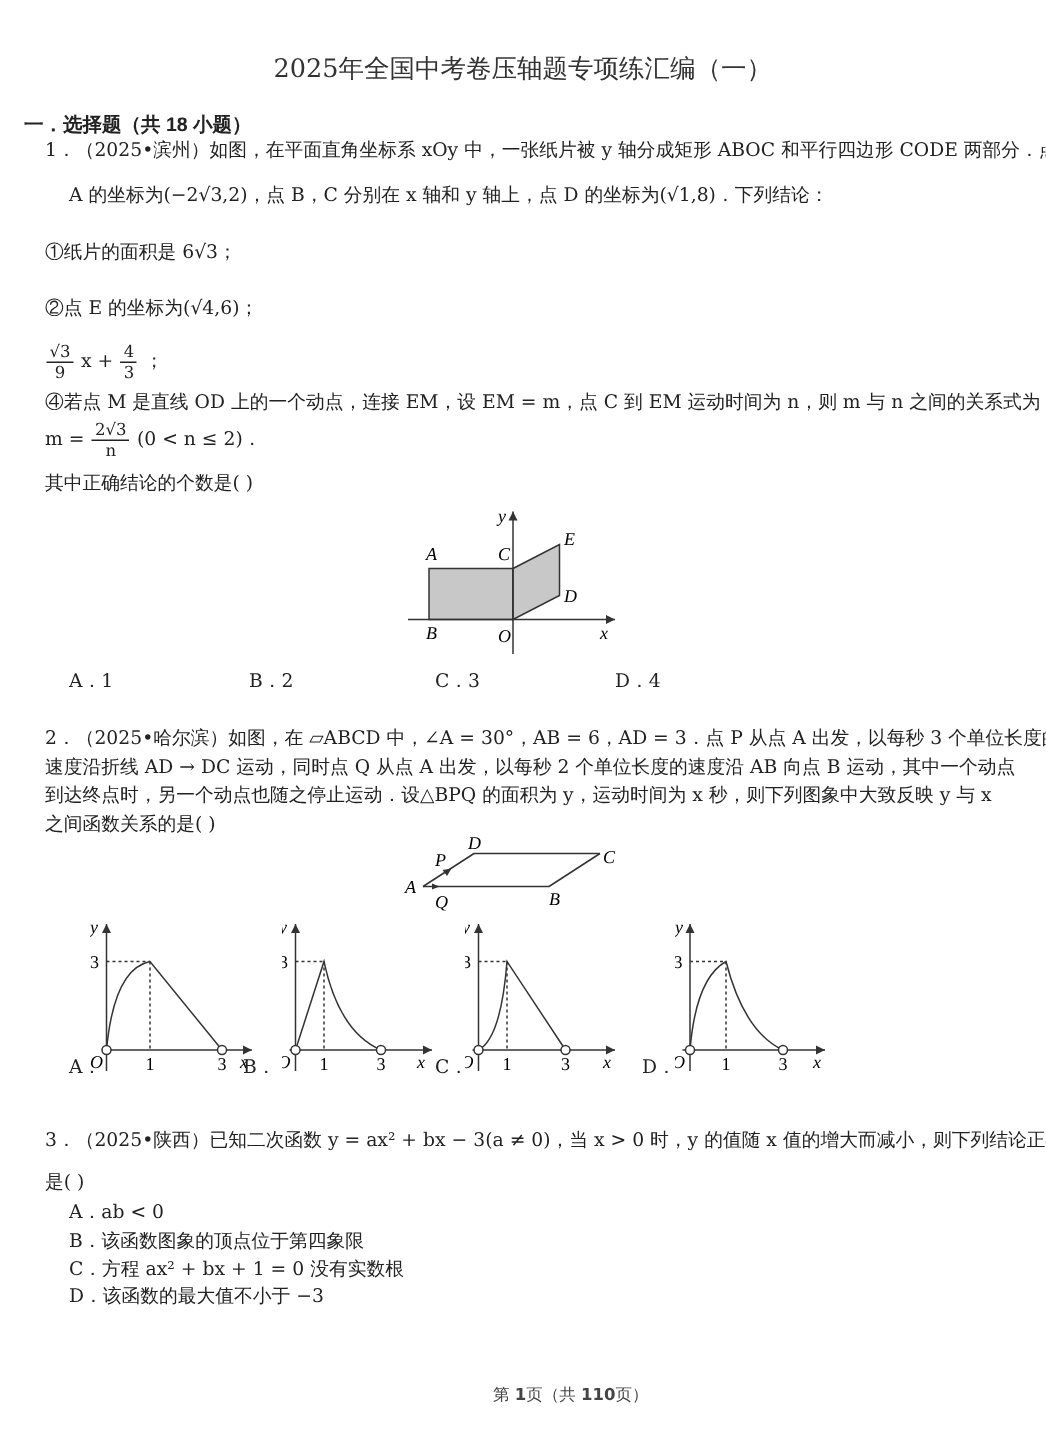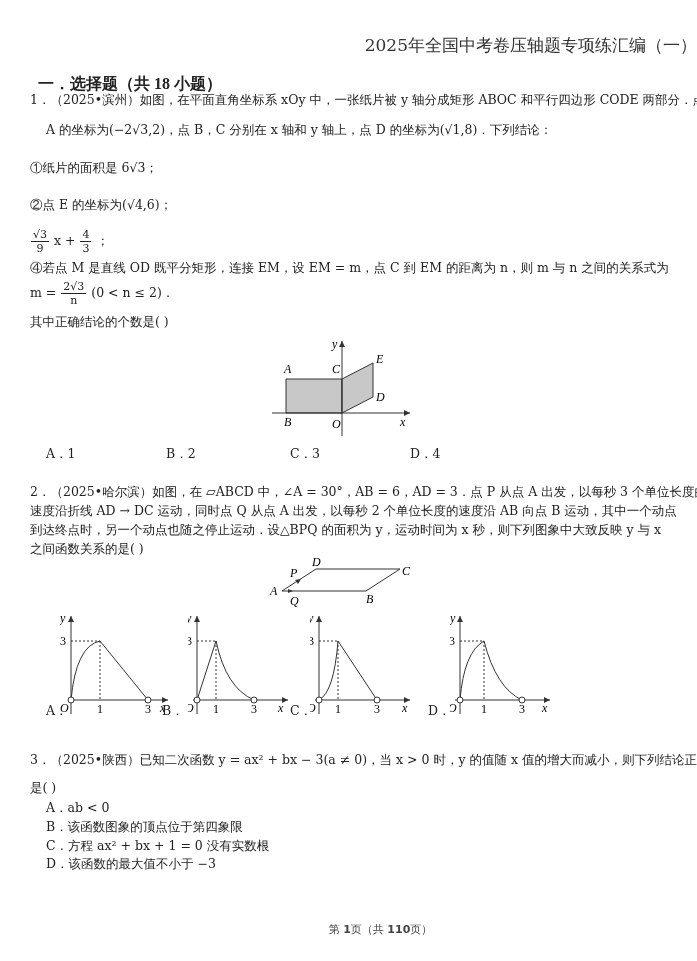--- a/index.html
+++ b/index.html
@@ -1,20 +1,20 @@
 <!DOCTYPE html>
 <html><head>
 <meta charset="utf-8">
 <style>
   html, body { margin: 0; padding: 0; background: #ffffff; }
   body { width: 697px; height: 961px; position: relative; overflow: hidden;
          font-family: "DejaVu Serif", "Liberation Serif", serif; color: #222; font-size: 12.5px; }
   .abs { position: absolute; white-space: nowrap; }
-  .title { left: 0; width: 697px; text-align: right; top: 34px; font-size: 17px; color: #333; }
-  .section { left: 38px; top: 74px; font-weight: bold; font-size: 16px; font-family: Liberation Serif, serif; }
+  .title { left: 0; width: 697px; text-align: center; top: 34px; font-size: 17px; color: #333; }
+  .section { left: 16px; top: 74px; font-weight: bold; font-size: 13px; font-family: Liberation Sans, sans-serif; }
   .line { left: 30px; font-size: 12.5px; }
   .frac { display: inline-block; vertical-align: middle; text-align: center; font-size: 11px; line-height: 13px; margin: 0 1px; }
   .frac span { display: block; }
   .frac .num { border-bottom: 1px solid #222; padding: 0 2px; }
   .opt { font-size: 12.5px; text-align: right; }
   .footer { left: 0; width: 697px; text-align: center; top: 922px; font-size: 11px; color: #444; font-family: "DejaVu Sans", sans-serif; margin-left: 32px; }
   .footer b { font-weight: bold; }
   svg text { font-family: "Liberation Serif", serif; }
 </style>
 </head>
@@ -27,21 +27,21 @@
   <div class="abs line" style="top:92px">1．（2025•滨州）如图，在平面直角坐标系 xOy 中，一张纸片被 y 轴分成矩形 ABOC 和平行四边形 CODE 两部分．点</div>
   <div class="abs line" style="top:122px;left:46px">A 的坐标为(−2√3,2)，点 B，C 分别在 x 轴和 y 轴上，点 D 的坐标为(√1,8)．下列结论：</div>
   <div class="abs line" style="top:160px">①纸片的面积是 6√3；</div>
   <div class="abs line" style="top:197px">②点 E 的坐标为(√4,6)；</div>
   <div class="abs line" style="top:228px">
     <span class="frac"><span class="num">√3</span><span>9</span></span>
     <span>x +</span>
     <span class="frac"><span class="num">4</span><span>3</span></span>
     <span>；</span>
   </div>
-  <div class="abs line" style="top:260px">④若点 M 是直线 OD 既平分矩形，连接 EM，设 EM = m，点 C 到 EM 的距离为 n，则 m 与 n 之间的关系式为</div>
+  <div class="abs line" style="top:260px">④若点 M 是直线 OD 上的一个动点，连接 EM，设 EM = m，点 C 到 EM 运动时间为 n，则 m 与 n 之间的关系式为</div>
   <div class="abs line" style="top:280px">
     <span>m =</span>
     <span class="frac"><span class="num">2√3</span><span>n</span></span>
     <span>(0 &lt; n ≤ 2)．</span>
   </div>
   <div class="abs line" style="top:314px">其中正确结论的个数是( )</div>
 
   <svg class="abs" style="left:260px;top:338px" width="160" height="100">
     <polygon points="26,41 82,41 82,75 26,75" fill="#c8c8c8" stroke="#333" stroke-width="1"></polygon>
     <polygon points="82,41 113,25 113,59 82,75" fill="#c8c8c8" stroke="#333" stroke-width="1"></polygon>

